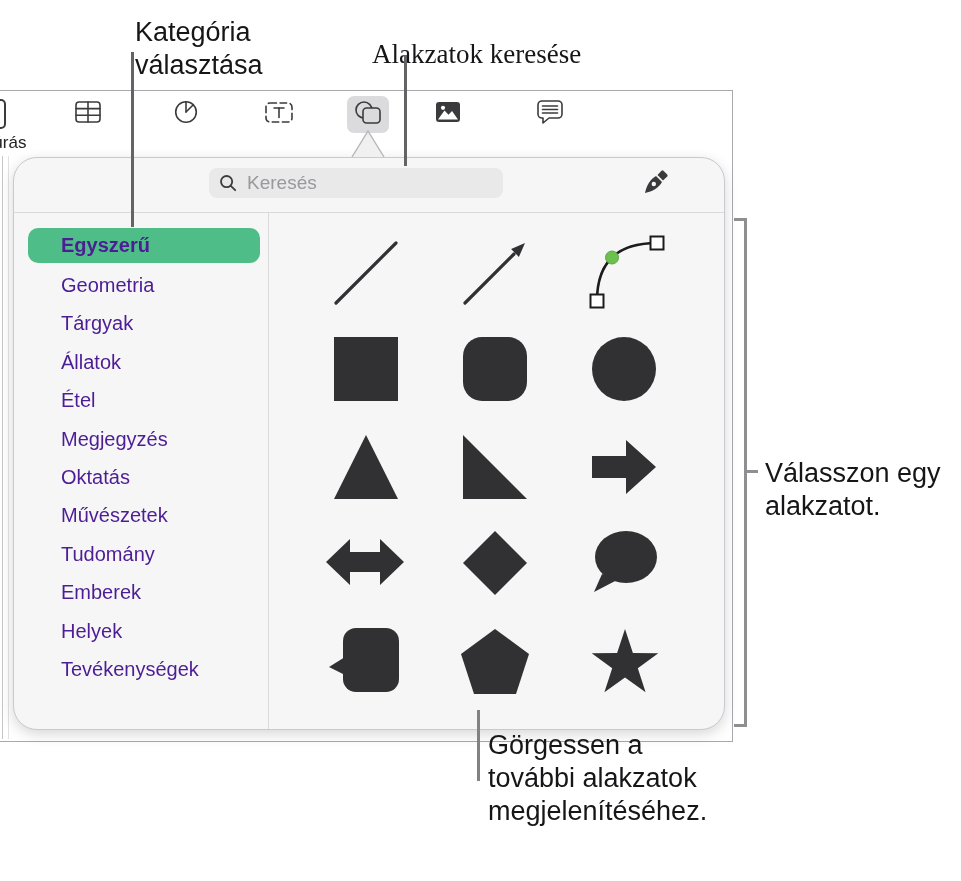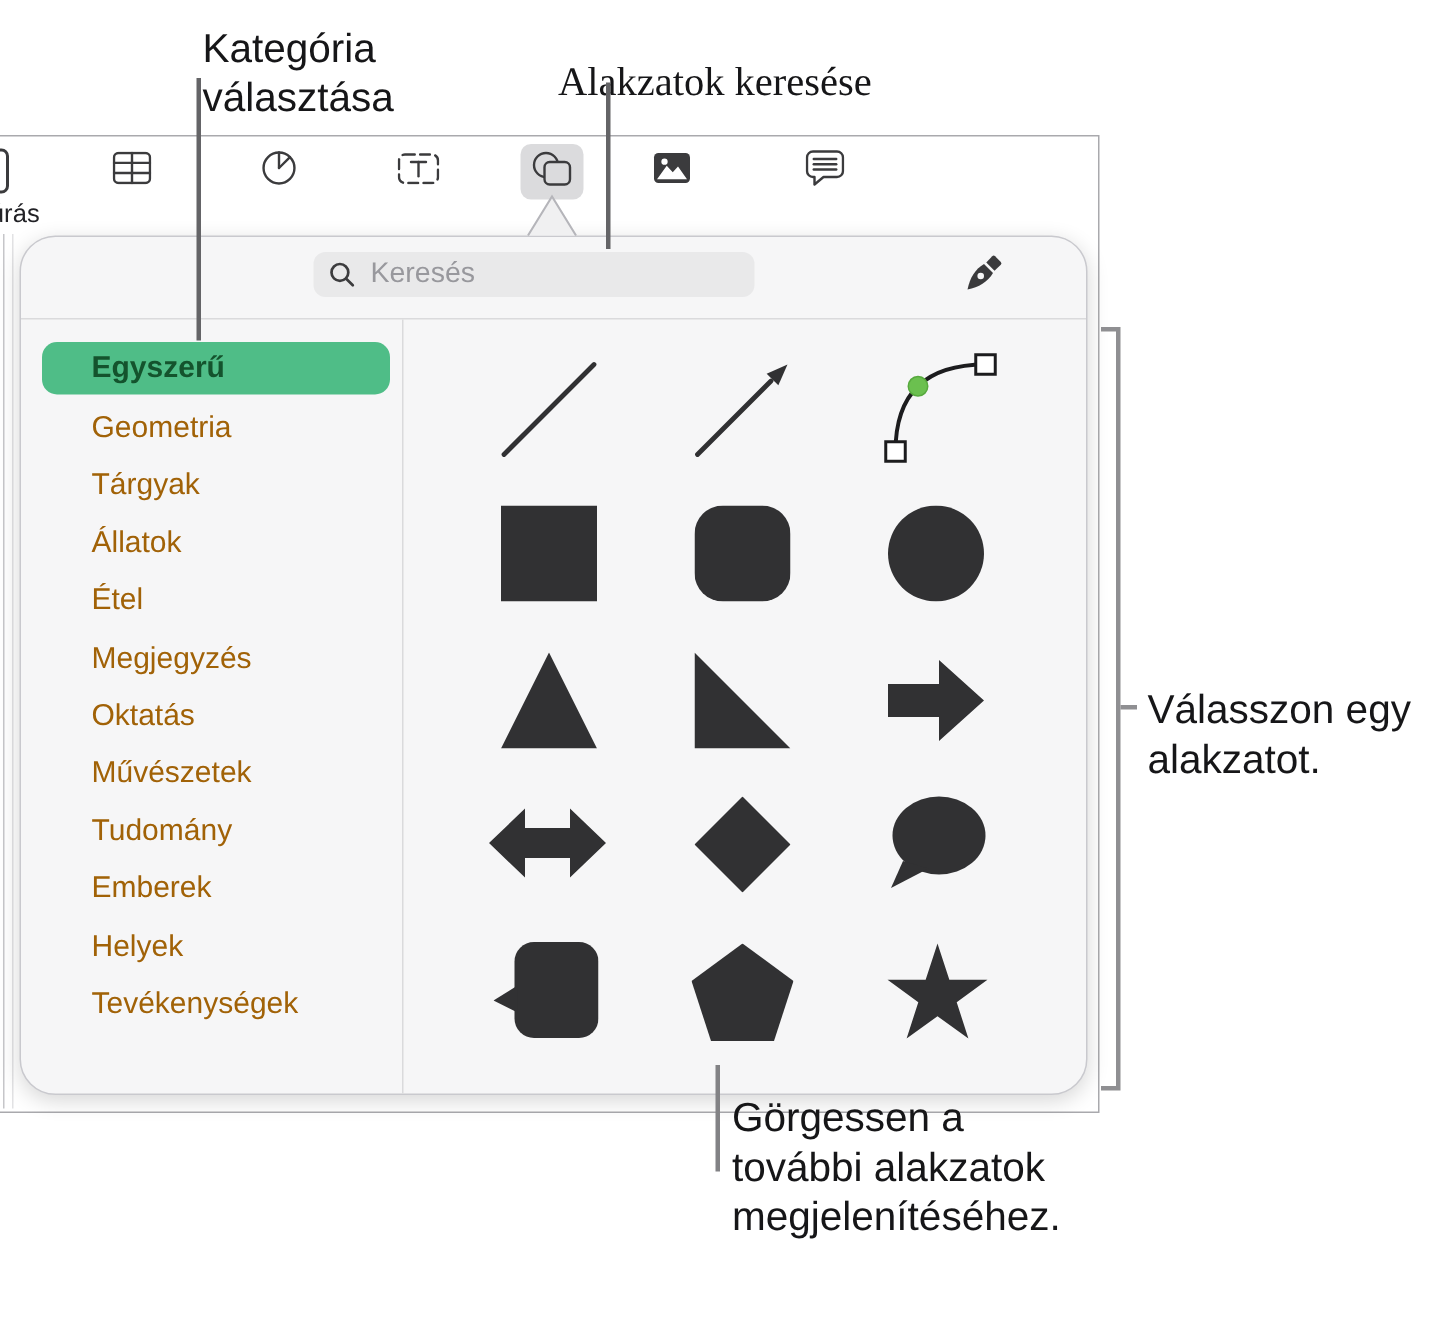--- a/index.html
+++ b/index.html
@@ -27,22 +27,22 @@
                 display:flex;align-items:center;}
   .search-input{border:none;outline:none;background:transparent;font-size:19px;color:#3a3a3c;
                 width:230px;font-family:inherit;}
   .search-input::placeholder{color:#98989d;}
   .div-h{left:0;top:54px;width:710px;height:1px;background:#dadadc;}
   .div-v{left:254px;top:55px;width:1px;height:516px;background:#dadadc;}
 
   
   .sidebar{left:14px;top:70px;width:232px;display:flex;flex-direction:column;}
   .sb-item{height:38.4px;display:flex;align-items:center;padding-left:33px;
-           font-size:20px;color:#a16207;box-sizing:border-box;}
-  .sb-item.selected{background:#4fbd87;color:#14532d;font-weight:bold;border-radius:10px;
+           font-size:20px;color:#4c1d95;box-sizing:border-box;}
+  .sb-item.selected{background:#4fbd87;color:#4c1d95;font-weight:bold;border-radius:10px;
                     height:35px;margin-bottom:3.4px;}
 
   .shape{z-index:11;}
   .shape-fill{fill:#313133;}
 
   
   .callout{font-size:27px;line-height:33px;color:#161618;white-space:pre-line;z-index:20;}
   .pointer{width:3px;background:#646467;z-index:21;}
   .bracket{background:#8f8f92;z-index:21;}
 </style>

